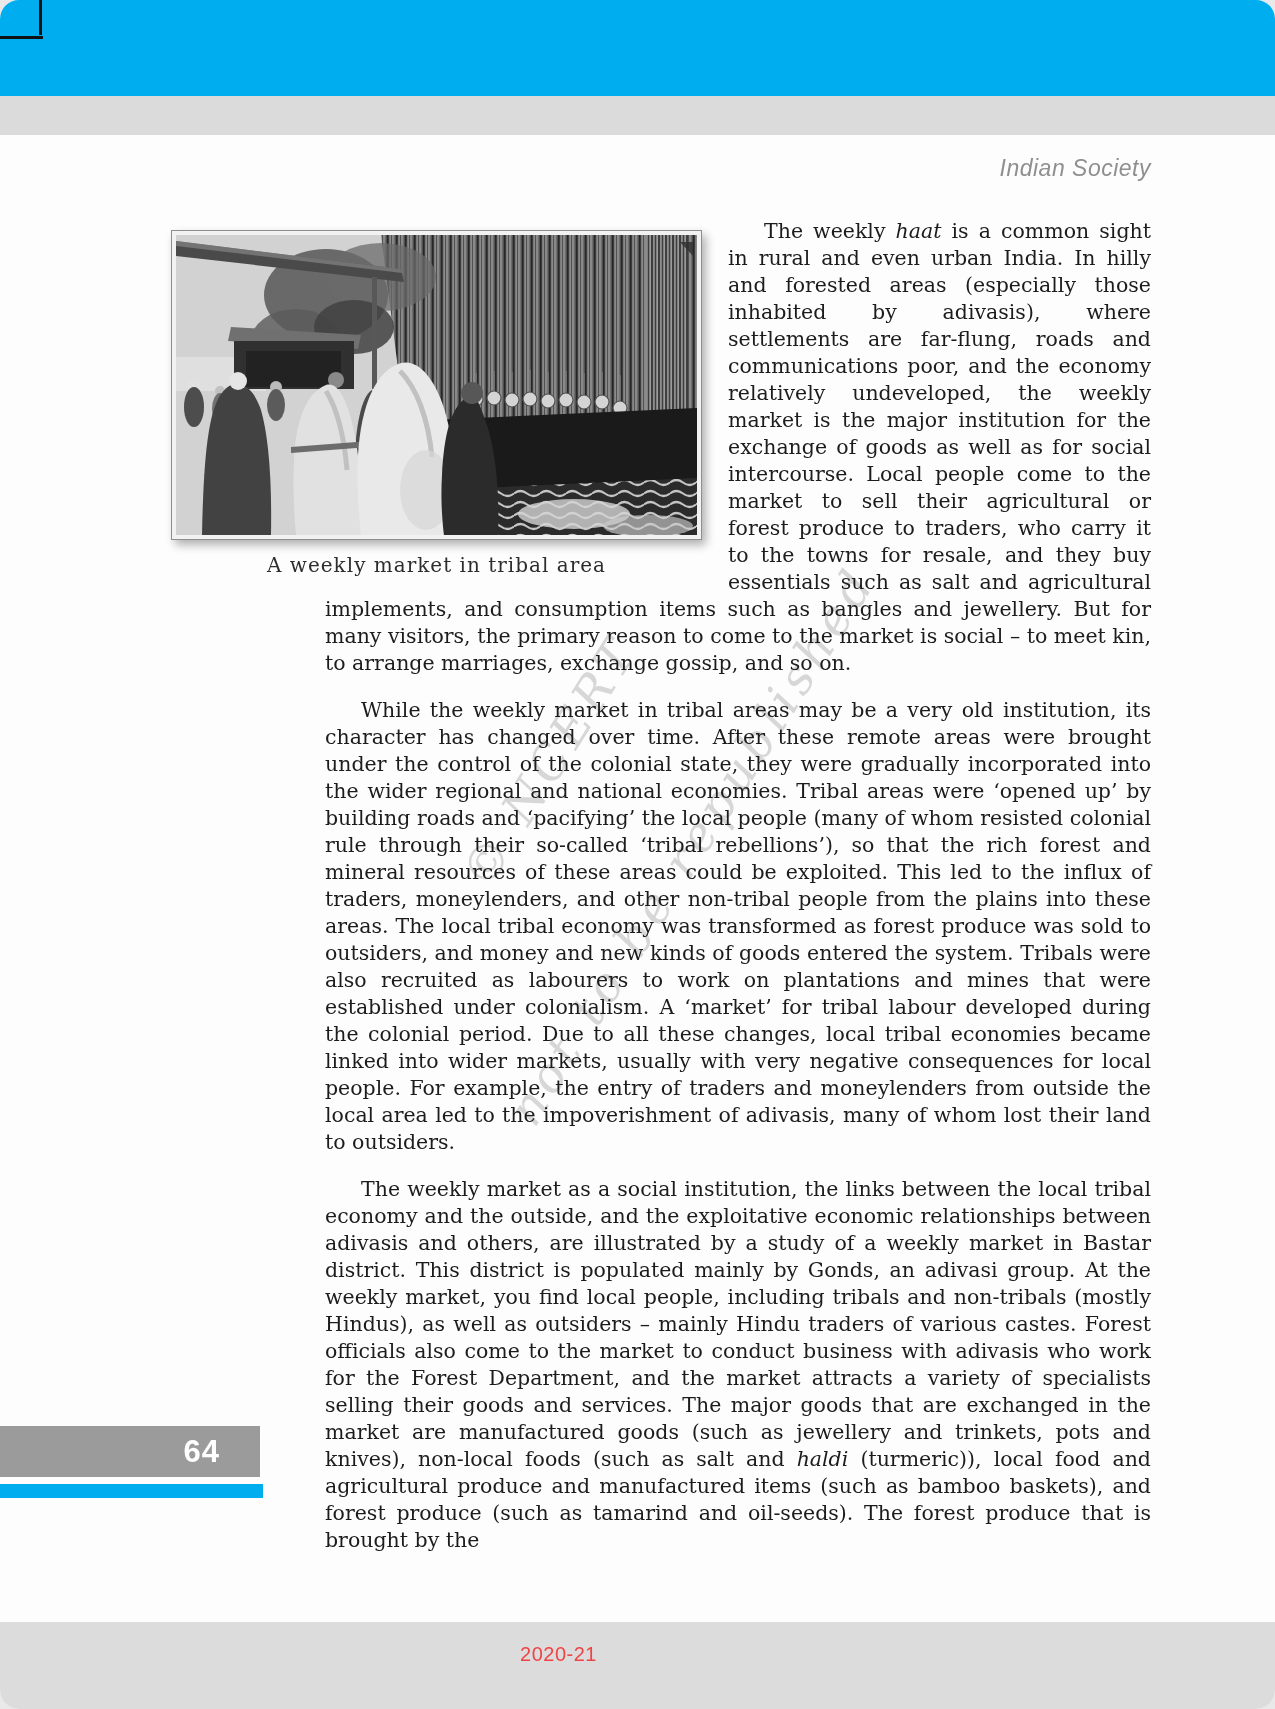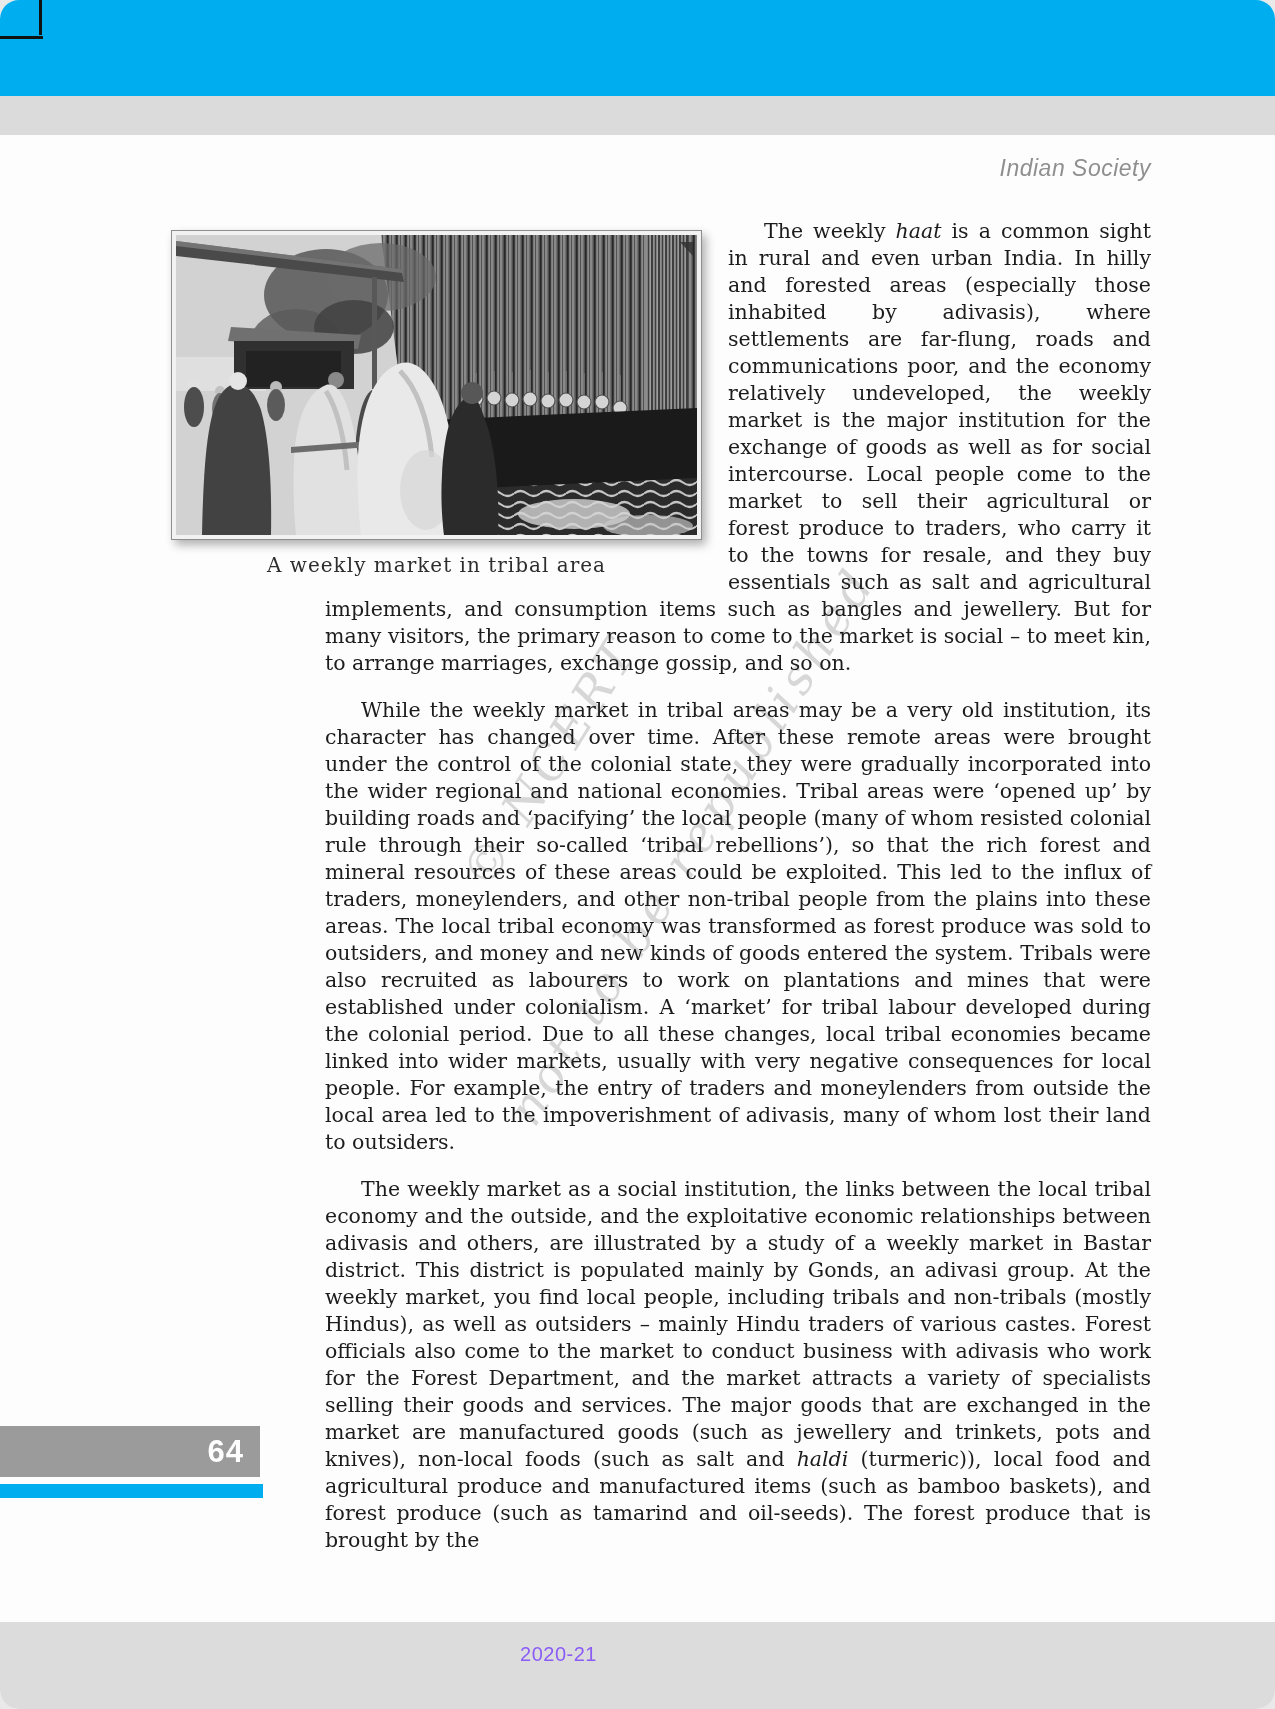--- a/index.html
+++ b/index.html
@@ -74,37 +74,37 @@
     display:block;margin-top:13px;
     font-size:20px;line-height:24px;
     color:#2d2d2d;letter-spacing:1px;
     text-align:center;text-indent:0;
   }
   
   .page-badge{
     position:absolute;left:0;top:1426px;width:260px;height:51px;
     background:var(--badge-gray);
     display:flex;align-items:center;justify-content:flex-end;
-    padding-right:16px;
+    padding-right:40px;
   }
   .page-badge .num{
     font-family:"Liberation Sans","DejaVu Sans",sans-serif;
     font-weight:bold;font-size:31px;color:#ffffff;letter-spacing:1px;
   }
   .badge-strip{position:absolute;left:0;top:1484px;width:263px;height:14px;background:var(--accent-cyan);}
   
   .footer-band{
     position:absolute;left:0;top:1622px;width:1275px;height:87px;
     background:var(--footer-gray);
   }
   .footer-year{
     position:absolute;left:0;top:1643px;width:1117px;
     text-align:center;
     font-family:"Liberation Sans","DejaVu Sans",sans-serif;
-    font-size:20px;color:#8b5cf6;letter-spacing:.5px;
+    font-size:20px;color:#ef4444;letter-spacing:.5px;
   }
 </style>
 </head>
 <body>
 
 <div class="page">
 
   <div class="bar-cyan"></div>
   <div class="bar-gray"></div>
 

